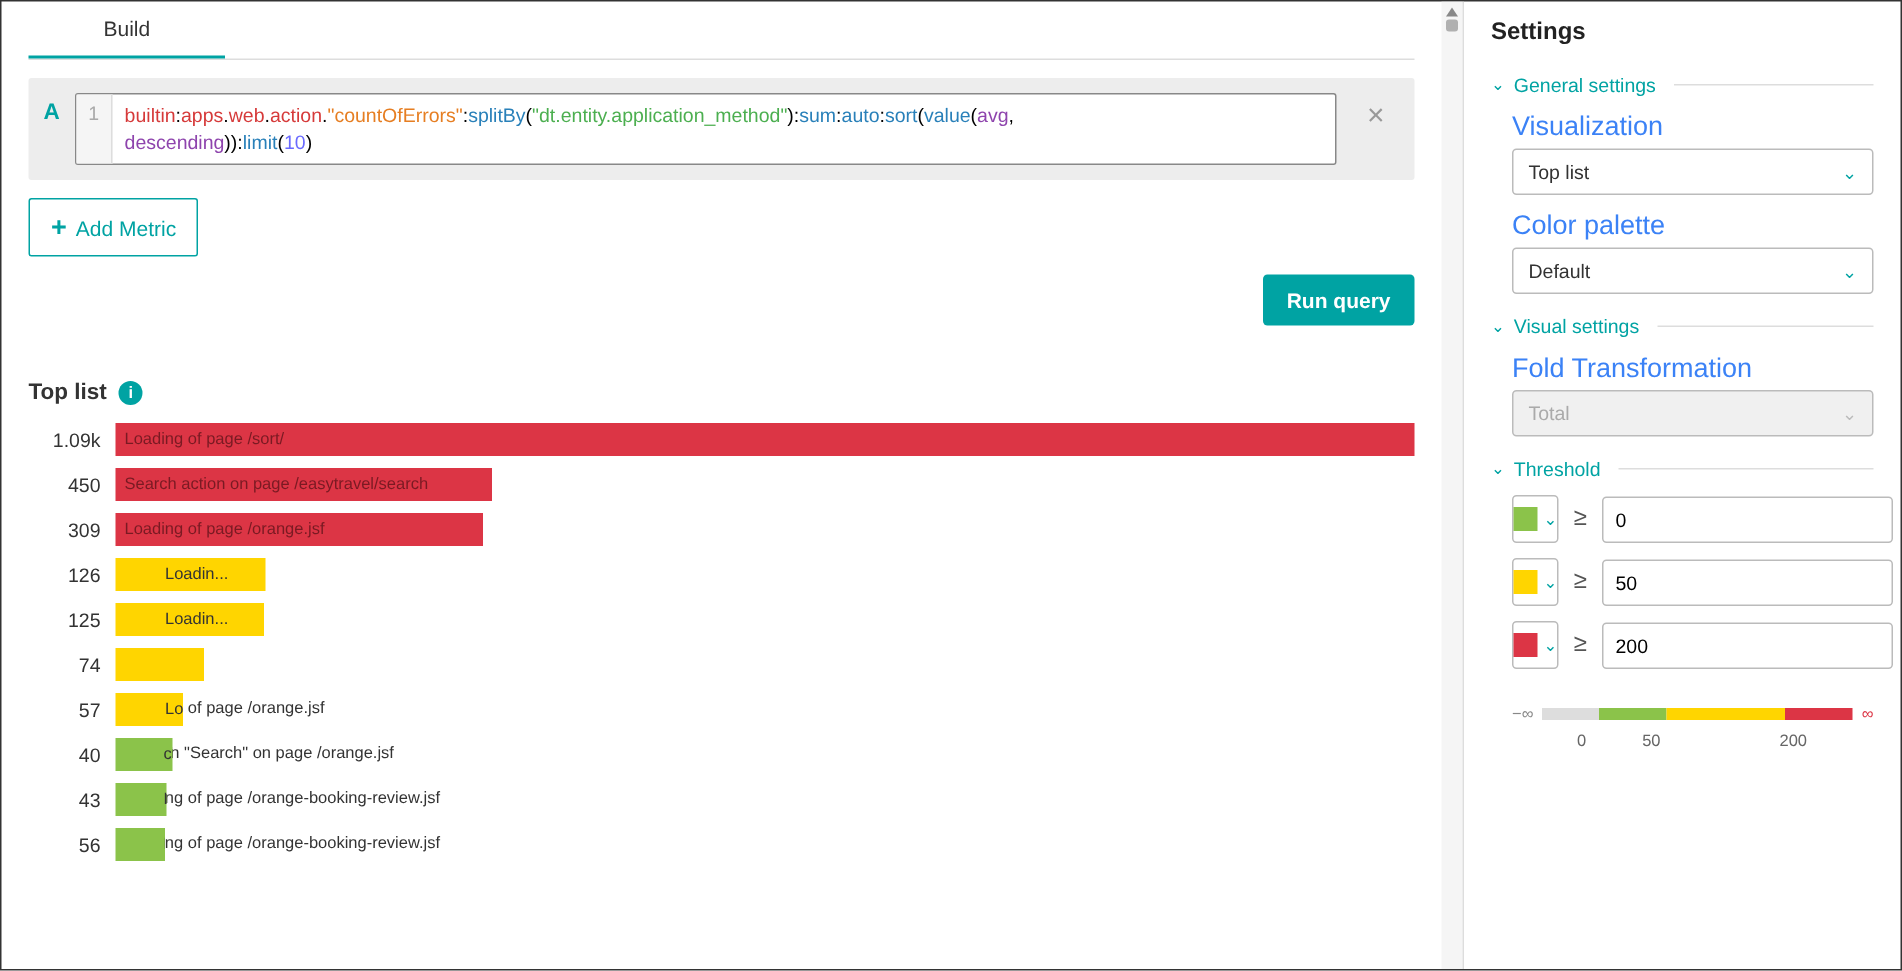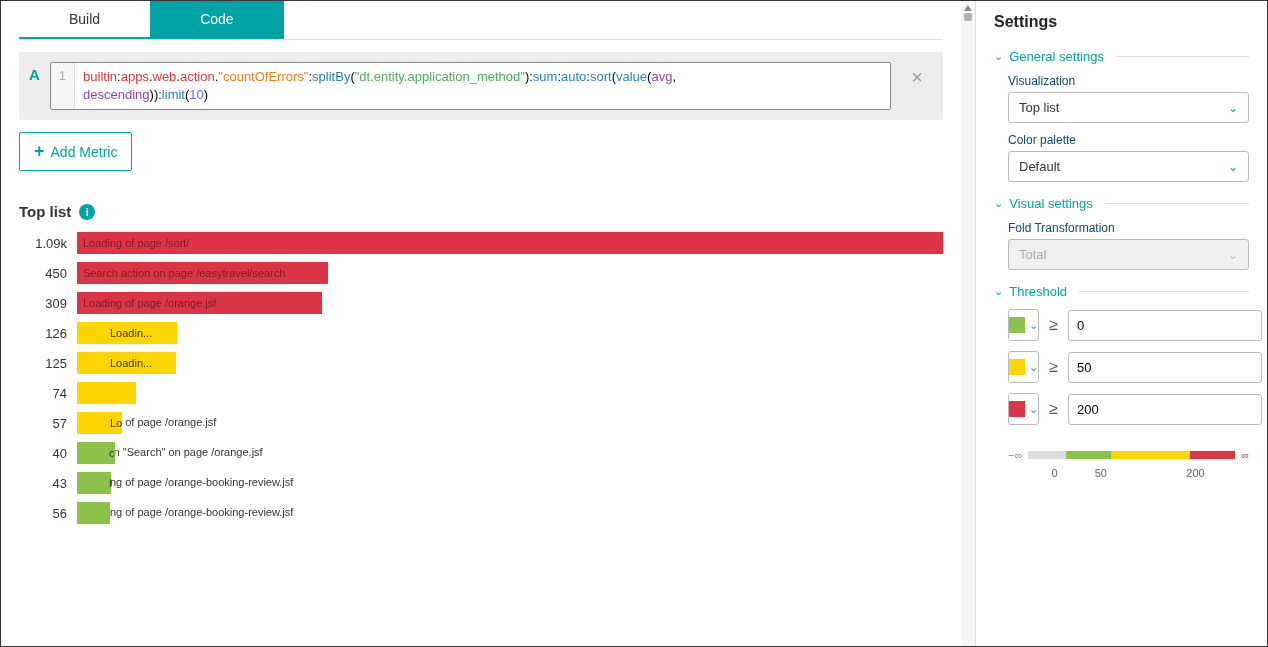--- a/index.html
+++ b/index.html
@@ -48,21 +48,21 @@
 .bar-label-ext { position: absolute; font-size: 11px; color: #333; top: 4px; white-space: nowrap; }
 
 
 .settings { width: 292px; border-left: 1px solid #ddd; padding: 12px 18px; overflow-y: auto; }
 .settings h2 { font-size: 16px; font-weight: bold; margin-bottom: 18px; color: #222; }
 .section { margin-bottom: 14px; }
 .section-head { display: flex; align-items: center; gap: 6px; color: #00a3a3; font-size: 13px; font-weight: 500; cursor: pointer; }
 .section-head .chev { font-size: 11px; }
 .section-head .line { flex: 1; height: 1px; background: #ddd; margin-left: 6px; }
 .field { margin: 10px 0 10px 14px; }
-.field-label { font-size: 12px; color: #0c4a6e; margin-bottom: 4px; }
+.field-label { font-size: 18px; color: #3b82f6; margin-bottom: 4px; }
 .select { width: 100%; border: 1px solid #bbb; border-radius: 3px; padding: 7px 10px; background: #fff; font-size: 13px; display: flex; justify-content: space-between; align-items: center; cursor: pointer; color: #333; }
 .select.disabled { background: #f0f0f0; color: #aaa; }
 .select .chev-s { color: #00a3a3; font-size: 12px; }
 .palette-preview { display: inline-flex; flex-direction: column; gap: 2px; margin-right: 6px; }
 .palette-preview span { width: 18px; height: 4px; display: block; }
 
 .threshold-item { display: flex; align-items: center; gap: 10px; margin: 10px 0 10px 14px; }
 .color-sel { width: 44px; height: 32px; border: 1px solid #bbb; border-radius: 3px; display: flex; align-items: center; justify-content: center; gap: 4px; cursor: pointer; }
 .color-sw { width: 16px; height: 16px; }
 .op { font-size: 16px; color: #555; }
@@ -75,39 +75,41 @@
 </style>
 </head>
 <body>
 
 <div class="app">
   <div class="main">
     <div class="main-scroll">
 
       <div class="tabs">
         <div class="tab inactive">Build</div>
-        <div class="tab active">Code</div>
       </div>
 
       <div class="query-block">
         <span class="query-label">A</span>
         <div class="code-box">
           <div class="code-gutter">1</div>
           <div class="code-content"><span class="tok-ns">builtin</span>:<span class="tok-ns">apps</span>.<span class="tok-ns">web</span>.<span class="tok-ns">action</span>.<span class="tok-key">"countOfErrors"</span>:<span class="tok-fn">splitBy</span>(<span class="tok-str">"dt.entity.application_method"</span>):<span class="tok-fn">sum</span>:<span class="tok-fn">auto</span>:<span class="tok-fn">sort</span>(<span class="tok-fn">value</span>(<span class="tok-prop">avg</span>,<br><span class="tok-prop">descending</span>)):<span class="tok-fn">limit</span>(<span class="tok-num">10</span>)</div>
         </div>
         <span class="close-btn">×</span>
       </div>
 
       <div class="add-metric">
         <button class="add-metric-btn">
           <span class="plus">+</span>
           <span>Add Metric</span>
         </button>
       </div>
 
+      <div class="run-row">
+        <button class="run-btn">Run query</button>
+      </div>
 
       <div class="chart-title">
         <h3>Top list</h3>
         <span class="info-icon">i</span>
       </div>
 
       <div class="bars" id="bars">
           <div class="bar-row">
             <div class="bar-value">1.09k</div>
             <div class="bar-track">

